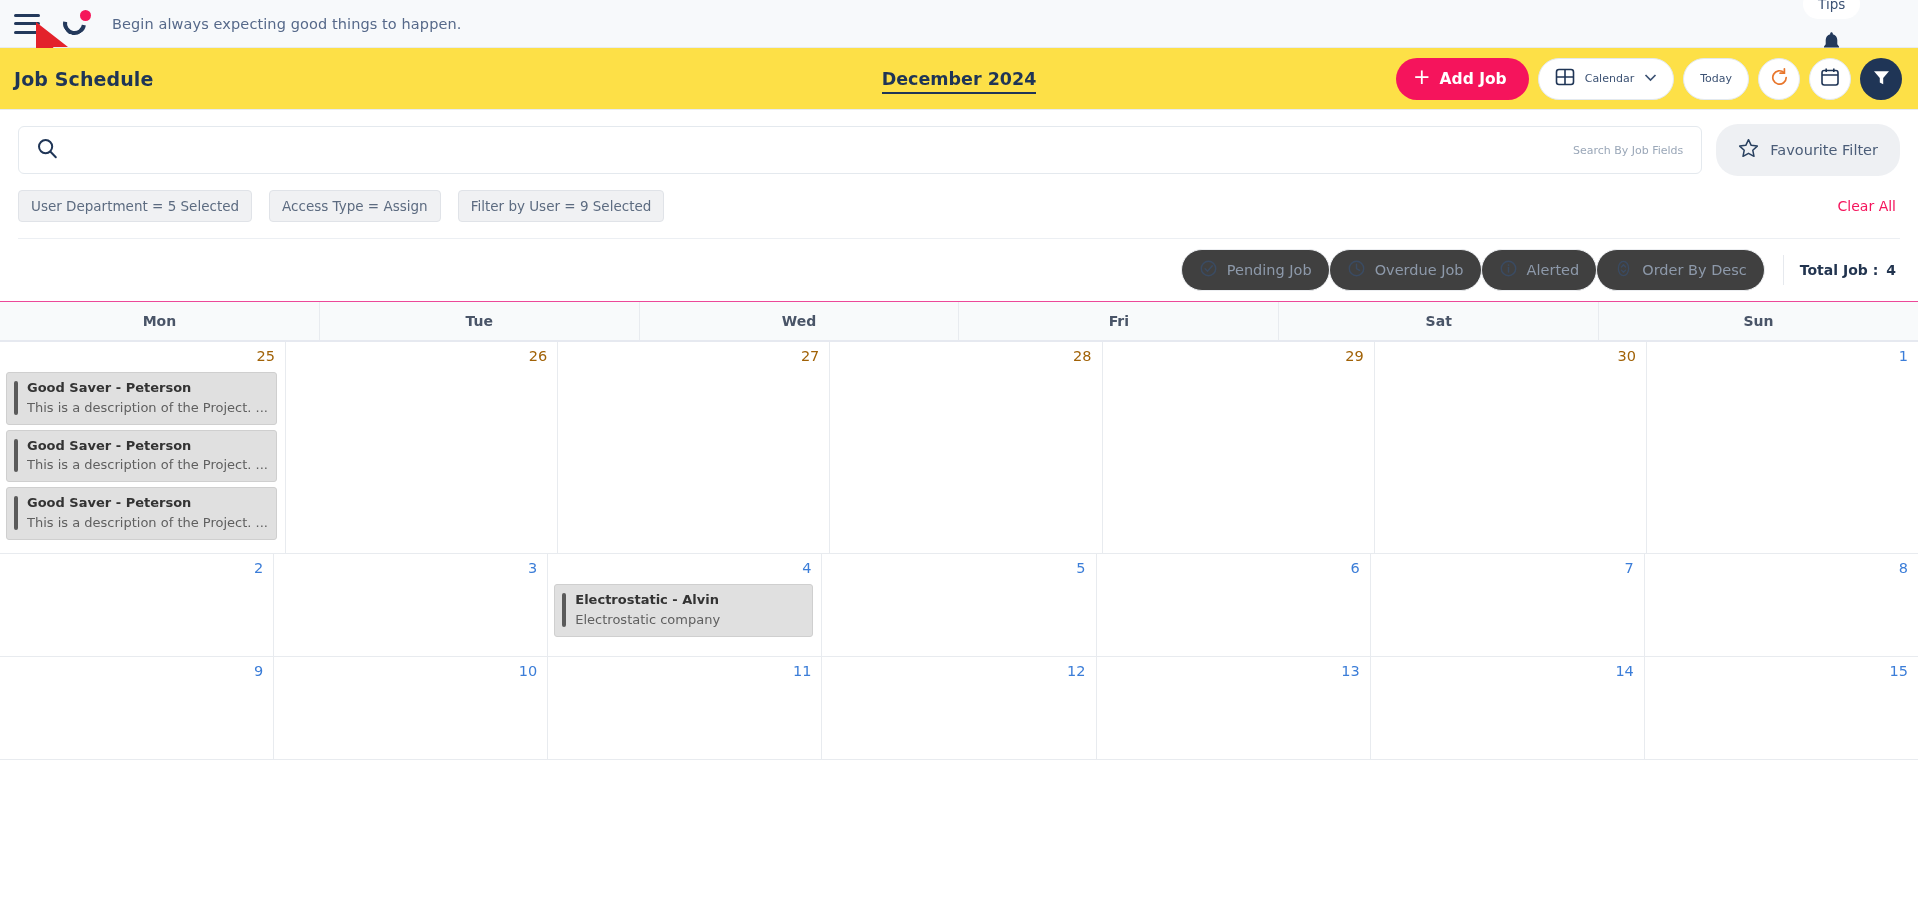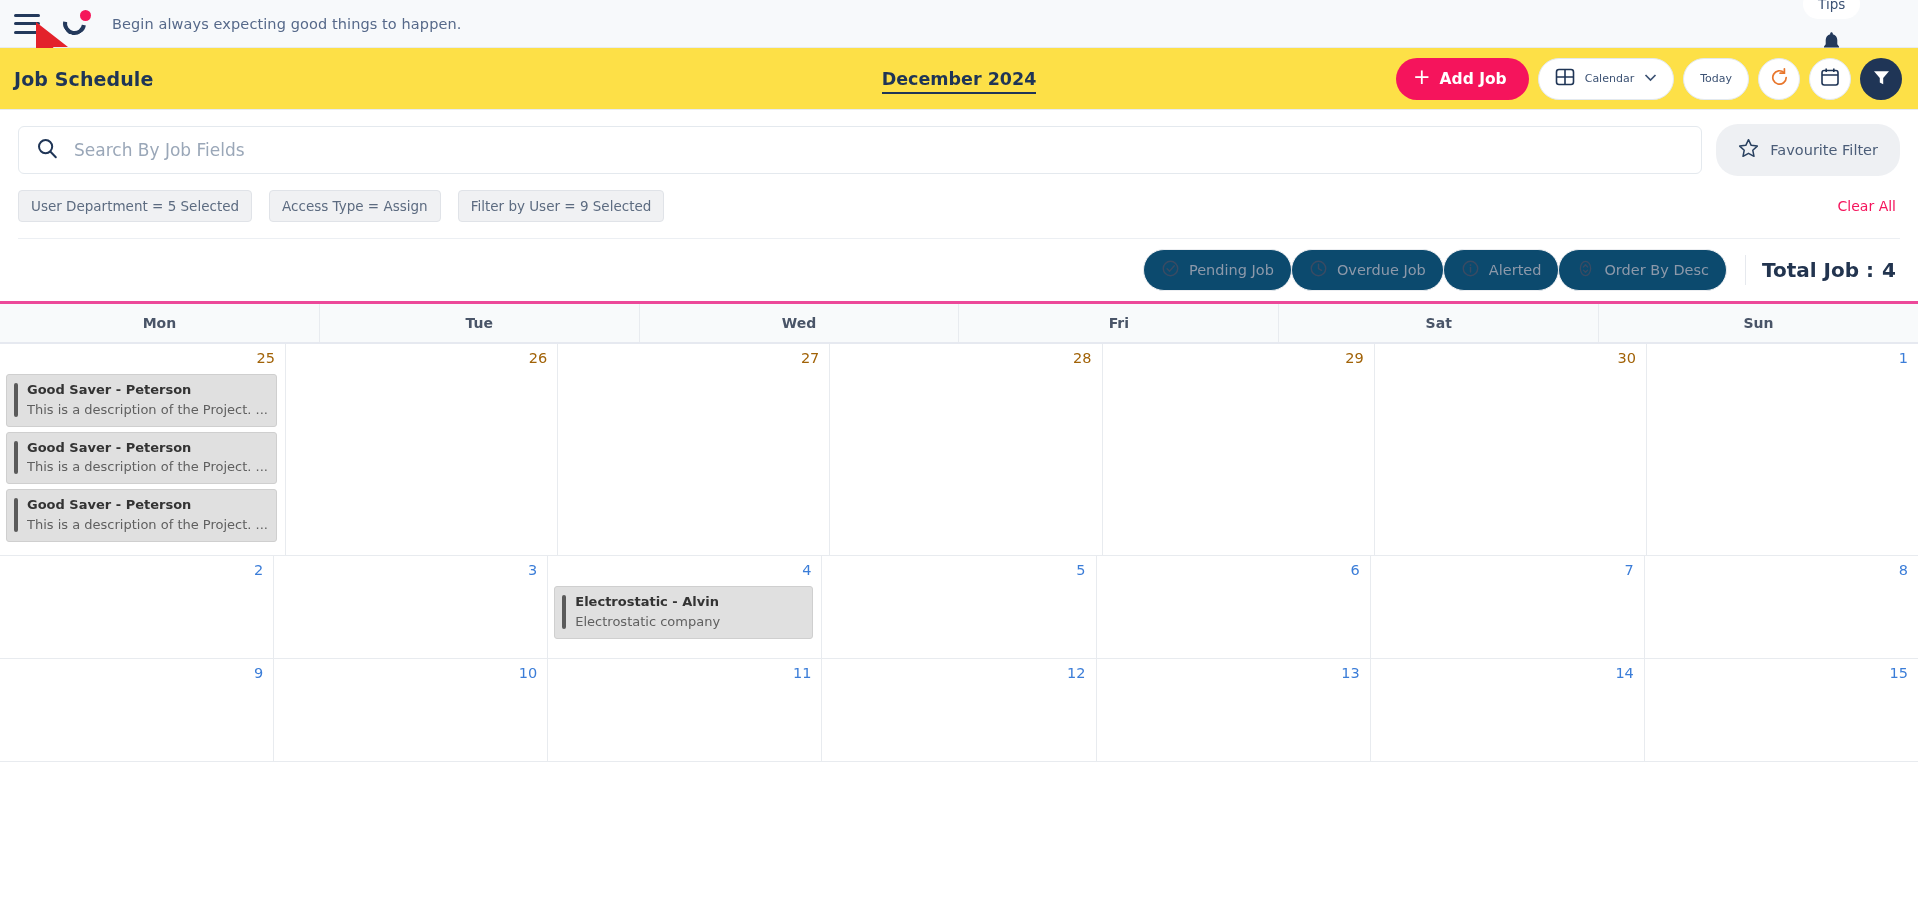--- a/index.html
+++ b/index.html
@@ -79,22 +79,22 @@
     display: flex; align-items: center; justify-content: center; cursor: pointer; border: none;
   }
 
   
   .searchrow { padding: 14px 18px 0 18px; display: flex; align-items: center; gap: 14px; }
   .searchbox {
     flex: 1; height: 48px; border: 1px solid #e4e9ee; border-radius: 6px;
     background: #fff; display: flex; align-items: center; padding: 0 18px; gap: 16px;
   }
   .searchbox input {
-    border: none; outline: none; flex: 1; font-size: 17px;
-    font-family: inherit; color: #b91c1c; background: transparent;
+    border: none; outline: none; flex: 1; font-size: 11px;
+    font-family: inherit; color: #b91c1c; background: transparent; text-align: right;
   }
   .searchbox input::placeholder { color: #9aa7b8; }
   .fav-filter {
     background: #eef0f3; border: none; border-radius: 22px; height: 52px;
     display: flex; align-items: center; gap: 11px; padding: 0 22px;
     font-size: 14.5px; color: #4b5d78; cursor: pointer; font-family: inherit; white-space: nowrap;
   }
 
   
   .chiprow {
@@ -108,29 +108,29 @@
   .clear-all { margin-left: auto; color: #f5145c; font-size: 14px; cursor: pointer; padding-right: 4px; }
 
   
   .statusrow {
     height: 62px; display: flex; align-items: center; justify-content: flex-end;
     gap: 0; padding-right: 22px;
   }
   .status-pill {
     display: flex; align-items: center; gap: 9px;
     padding: 9px 17px; border-radius: 22px; border: 1px solid #eceef1;
-    font-size: 14.5px; color: #8d99aa; cursor: pointer; background: #0c4a6e; white-space: nowrap;
+    font-size: 14.5px; color: #8d99aa; cursor: pointer; background: #404040; white-space: nowrap;
     margin-left: -1px;
   }
   .divider-v { width: 1px; height: 30px; background: #e6e9ee; margin: 0 16px 0 18px; }
-  .total-job { font-size: 20px; color: #22344f; font-weight: bold; white-space: nowrap; }
+  .total-job { font-size: 14px; color: #22344f; font-weight: bold; white-space: nowrap; }
   .total-job b { margin-left: 8px; }
 
   
-  .cal-head { display: flex; border-top: 3px solid #ec4899; border-bottom: 2px solid #e6e9f0; background: #f8fafb; }
+  .cal-head { display: flex; border-top: 1px solid #ec4899; border-bottom: 2px solid #e6e9f0; background: #f8fafb; }
   .cal-head div {
     flex: 1 1 0; text-align: center; padding: 11px 0;
     font-size: 14px; font-weight: bold; color: #4a5568;
     border-right: 1px solid #e8ebef;
   }
   .cal-head div:last-child { border-right: none; }
   .cal-body { }
   .week { display: flex; border-bottom: 1px solid #e8ebef; }
   .day {
     flex: 1 1 0; min-height: 102px; border-right: 1px solid #e8ebef;

